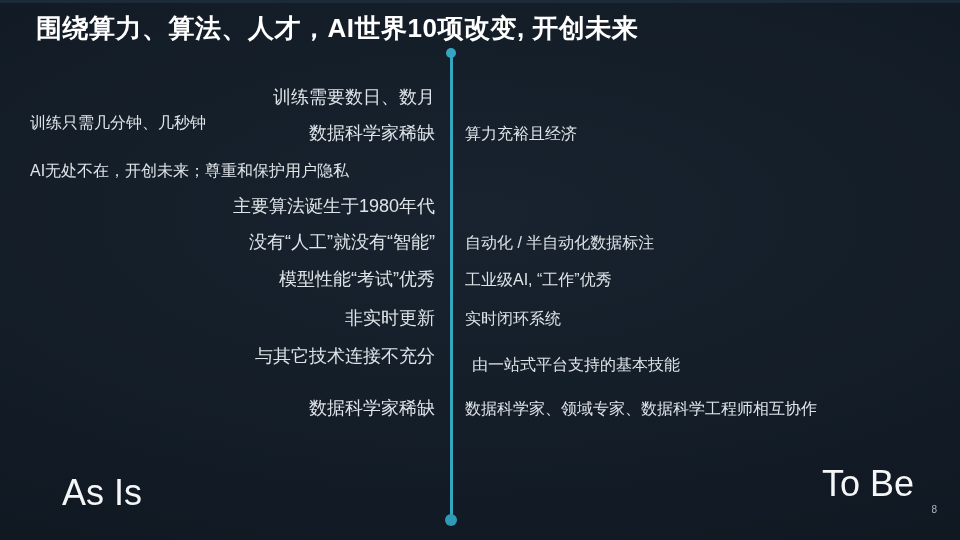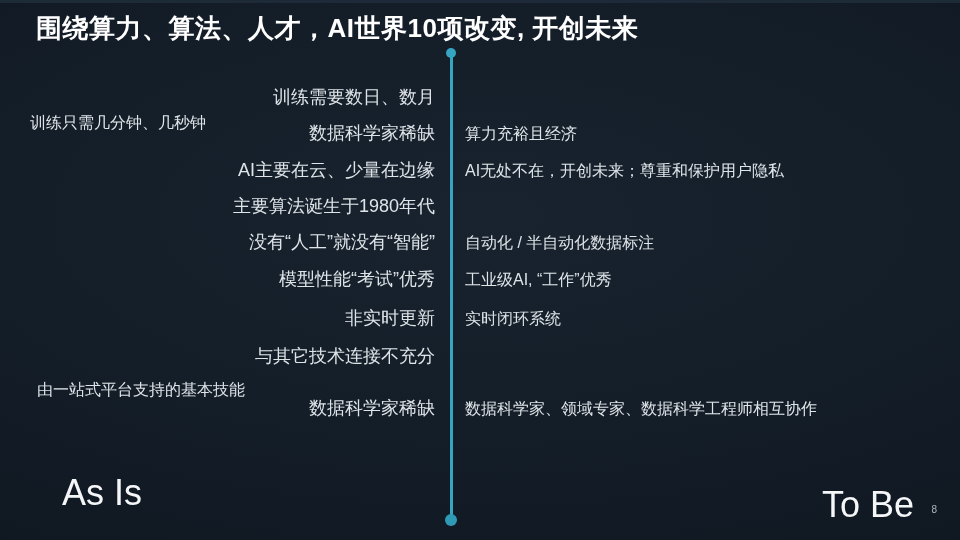--- a/index.html
+++ b/index.html
@@ -93,36 +93,36 @@
     color: #dfe4e8;
     white-space: pre-line;
   }
   .row:nth-child(1)  { top: 85px; flex-direction: column;  }
   .row:nth-child(2)  { top: 121px; }
   .row:nth-child(3)  { top: 158px; }
   .row:nth-child(4)  { top: 194px; }
   .row:nth-child(5)  { top: 230px; }
   .row:nth-child(6)  { top: 267px; }
   .row:nth-child(7)  { top: 306px; }
-  .row:nth-child(8)  { top: 344px; flex-direction: column; }
+  .row:nth-child(8)  { top: 344px; }
   .row:nth-child(9)  { top: 396px; }
   .row:nth-child(10) { top: 443px; }
   .row:nth-child(8) .cell-right { padding-top: 8px; margin-left: 37px; }
   
   .label-asis {
     position: absolute;
     left: 62px;
     top: 472px;
     font-size: 36px;
     color: #f4f6f7;
   }
   .label-tobe {
     position: absolute;
     right: 46px;
-    top: 484px;
+    top: 463px;
     font-size: 36px;
     color: #f4f6f7;
   }
   .page-num {
     position: absolute;
     right: 23px;
     top: 504px;
     font-size: 10px;
     color: #aeb6bd;
   }
@@ -141,21 +141,20 @@
   <div class="rows">
       <div class="row">
         <div class="cell-left">训练需要数日、数月</div>
         <div class="cell-right">训练只需几分钟、几秒钟</div>
       </div>
       <div class="row">
         <div class="cell-left">数据科学家稀缺</div>
         <div class="cell-right">算力充裕且经济</div>
       </div>
       <div class="row">
-        <div class="cell-left">AI主要在云、少量在边缘</div>
         <div class="cell-right">AI无处不在，开创未来；尊重和保护用户隐私</div>
       </div>
       <div class="row">
         <div class="cell-left">主要算法诞生于1980年代</div>
       </div>
       <div class="row">
         <div class="cell-left">没有“人工”就没有“智能”</div>
         <div class="cell-right">自动化 / 半自动化数据标注</div>
       </div>
       <div class="row">

